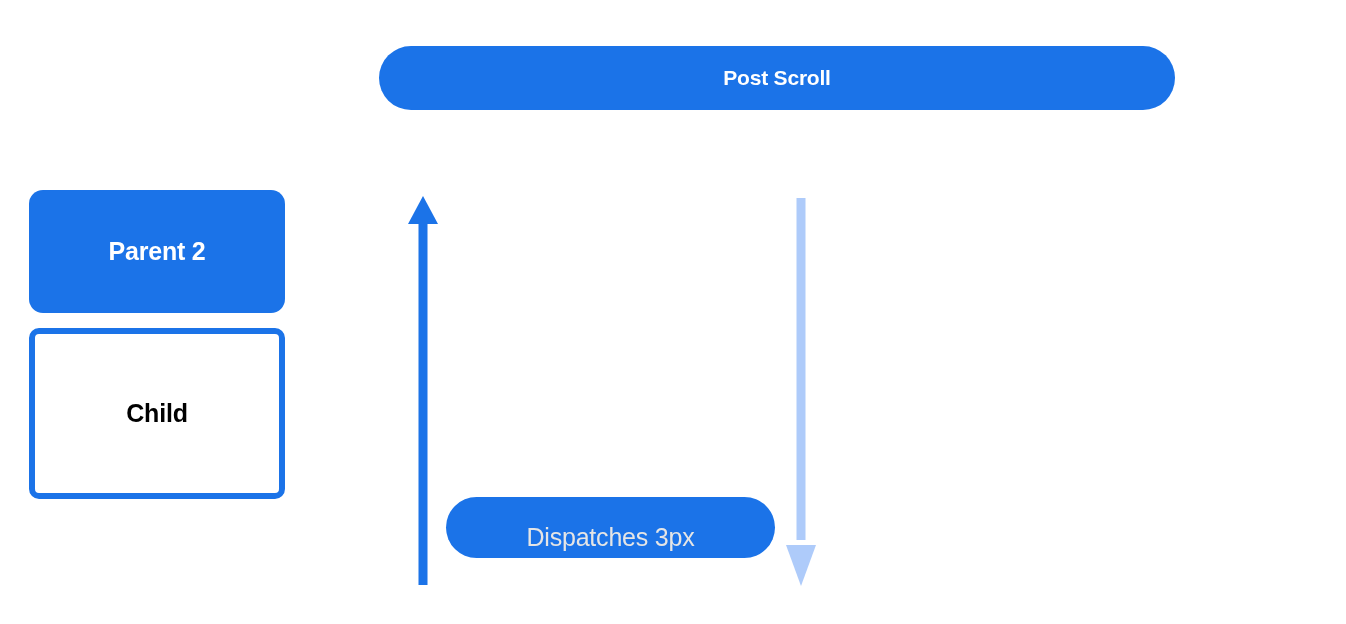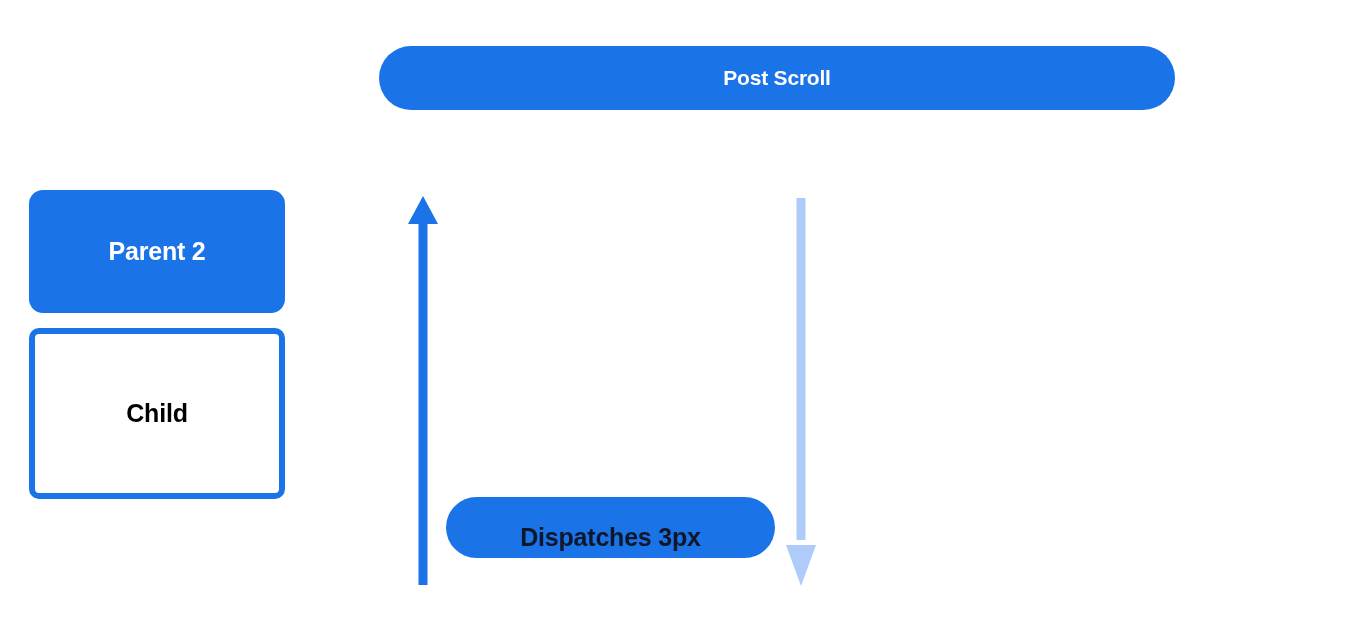--- a/index.html
+++ b/index.html
@@ -110,23 +110,23 @@
     letter-spacing: -0.2px;
   }
   .pill-blue {
     left: 446px;
     top: 497px;
     width: 329px;
     height: 61px;
     background: #1b73e8;
   }
   .pill-blue .label {
-    color: #0f172a;
+    color: #e5e5e5;
     font-size: 25px;
-    font-weight: bold;
+    font-weight: normal;
     letter-spacing: -0.2px;
     margin-top: 20px;
   }
 </style>
 </head>
 <body>
 
 <div id="canvas">
 
   <div class="header-pill">

